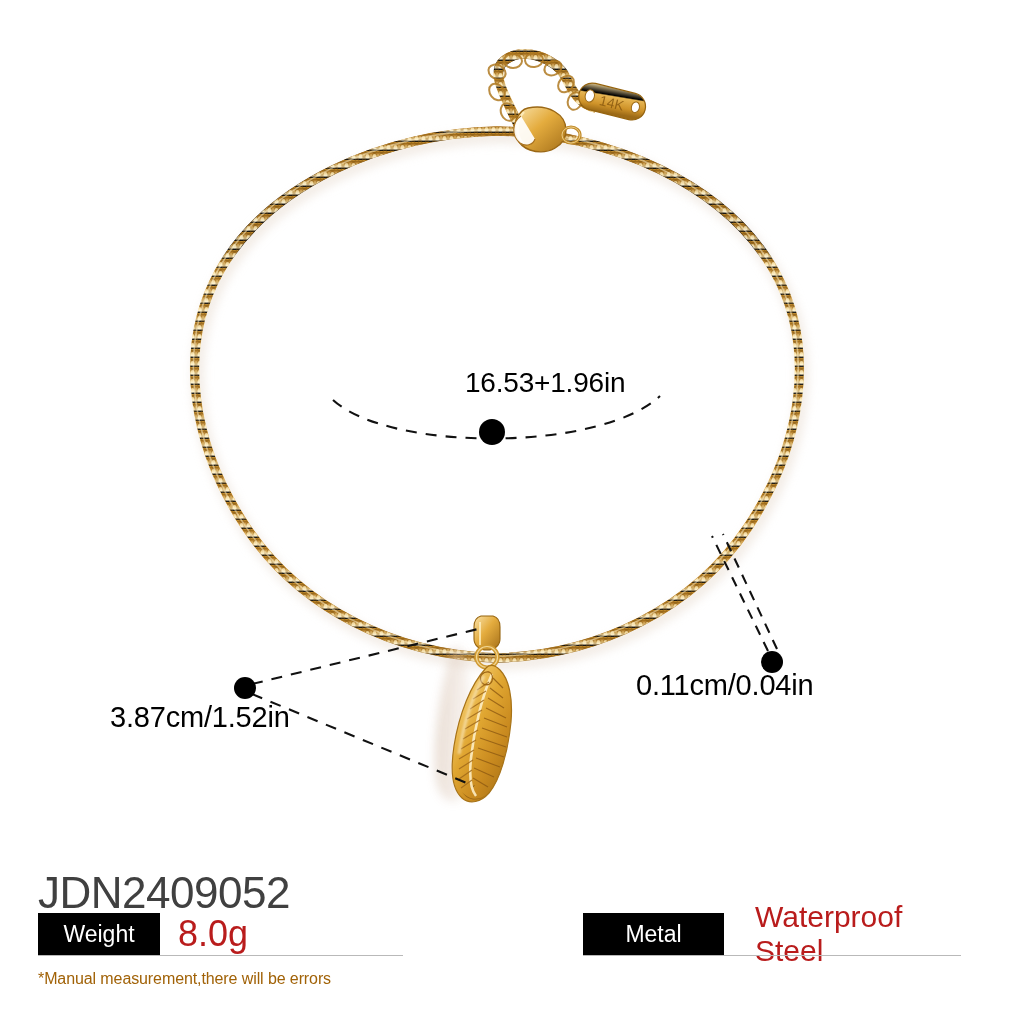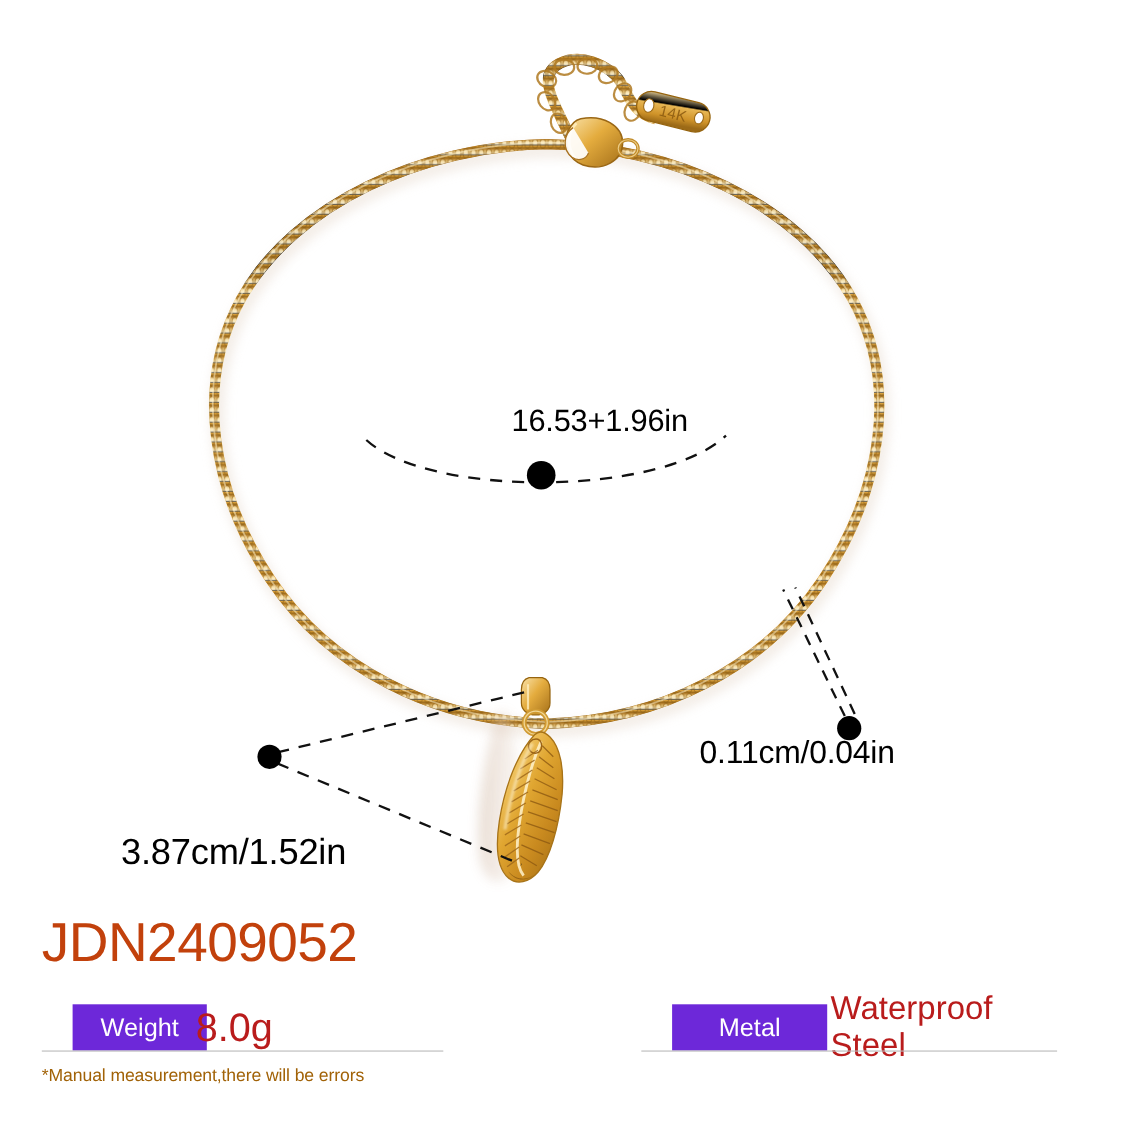--- a/index.html
+++ b/index.html
@@ -19,40 +19,39 @@
   
   .ann{
     position:absolute;
     font-family:"Liberation Sans", sans-serif;
     color:#000;
     white-space:nowrap;
     letter-spacing:-0.2px;
   }
   #length-line1{left:365px;top:337px;font-size:28px;}
   #length-line2{left:453px;top:367px;font-size:28px;margin-left:12px;}
-  #pendant-size{left:110px;top:755px;font-size:33px;}
+  #pendant-size{left:110px;top:701px;font-size:29px;}
   #chain-size{left:636px;top:669px;font-size:29px;}
 
   
   #sku{
-    position:absolute;left:38px;top:828px;
-    font-size:50px;letter-spacing:-0.5px;color:#c2410c;
+    position:absolute;left:38px;top:868px;
+    font-size:44px;letter-spacing:-0.5px;color:#404040;
   }
   #feature{
     position:absolute;left:495px;top:834px;
     font-size:35px;letter-spacing:-0.4px;color:#111;
   }
 
   .spec-row{position:absolute;height:42px;}
   .spec-key{
     position:absolute;left:0;top:0;height:42px;
-    background:#6d28d9;color:#ffffff;
+    background:#000000;color:#ffffff;
     display:flex;align-items:center;justify-content:center;
     font-size:23px;
-    margin-left:28px;
   }
   .spec-val{
     position:absolute;top:0;height:42px;
     display:flex;align-items:center;
     color:#b91c1c;
   }
   .spec-rule{
     position:absolute;left:0;bottom:-1px;height:1px;background:#b9b9b9;
   }
 

